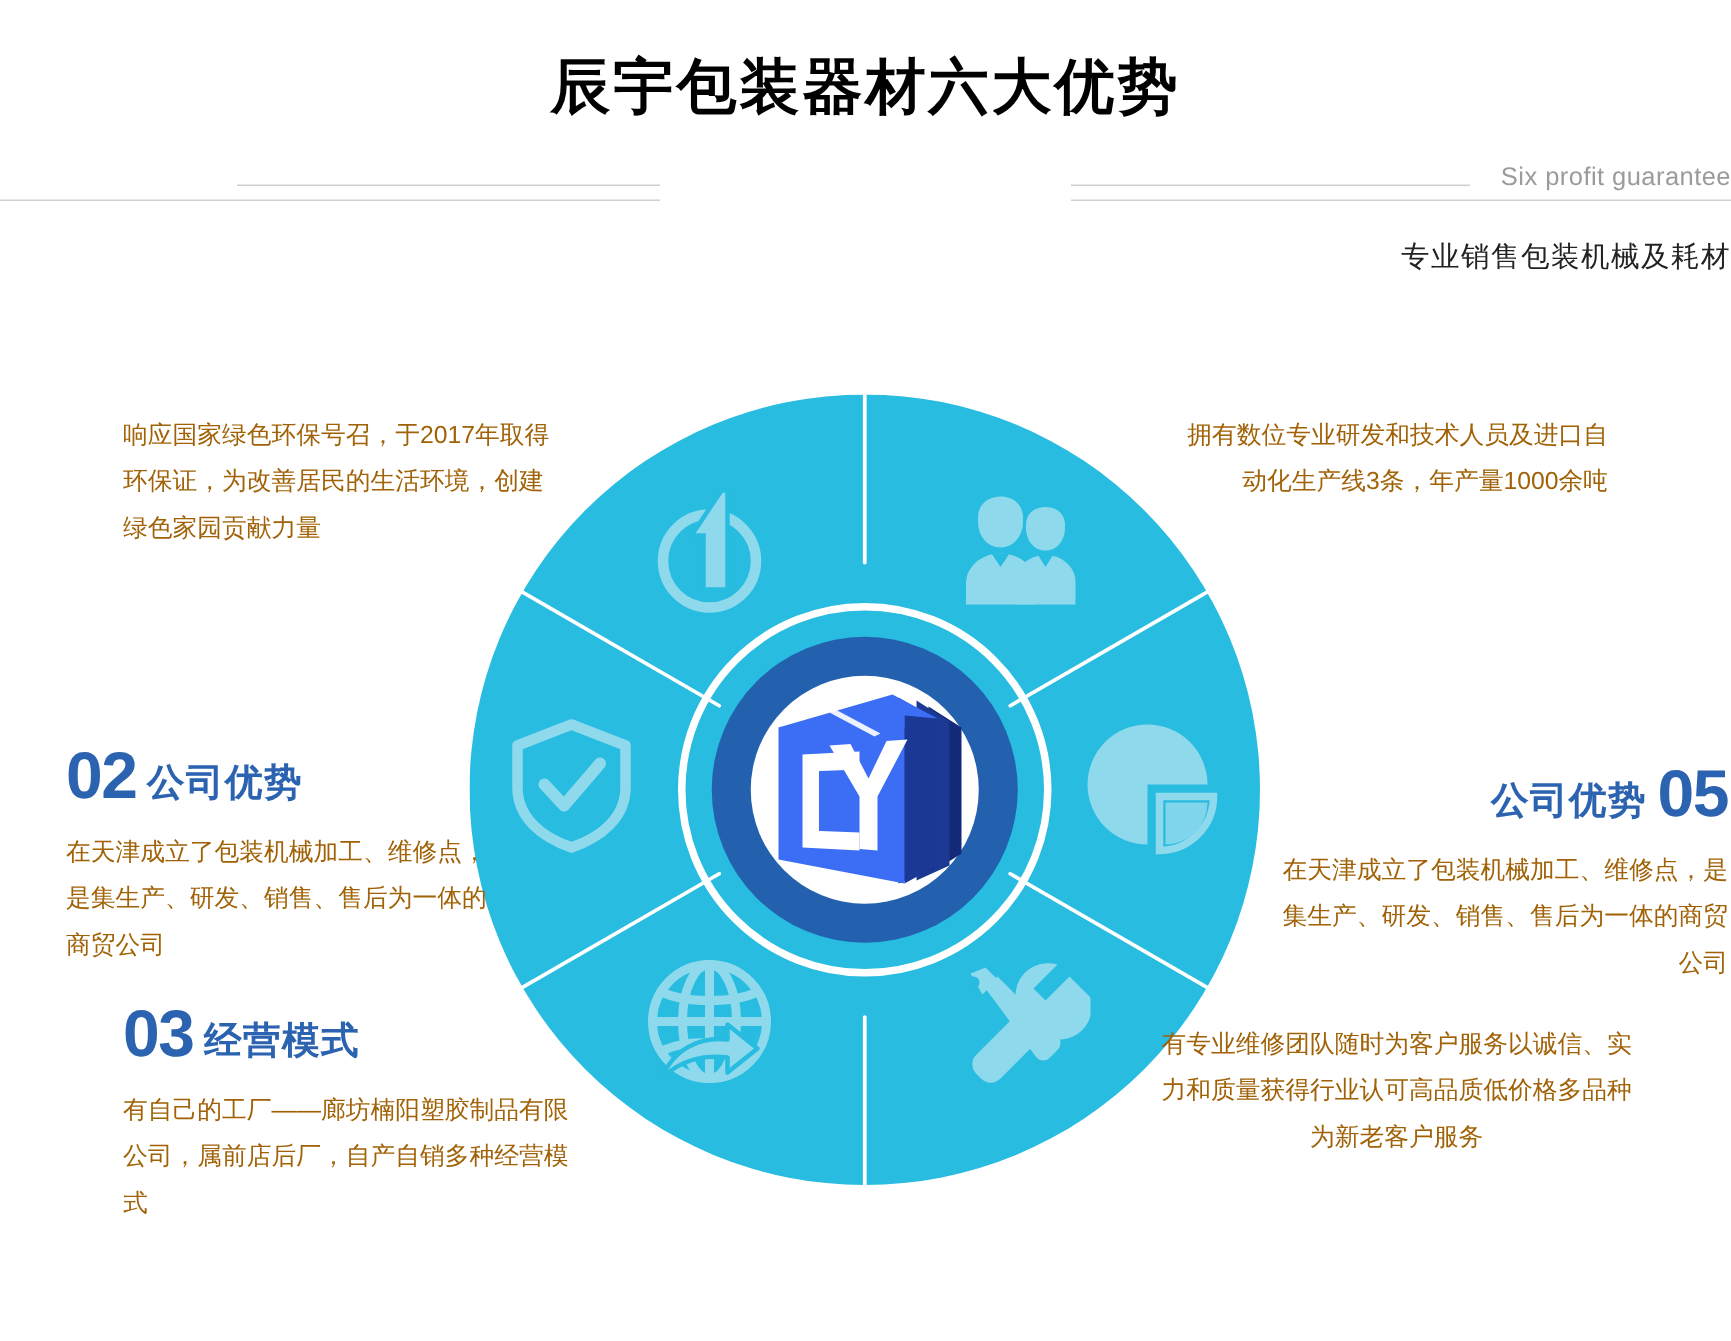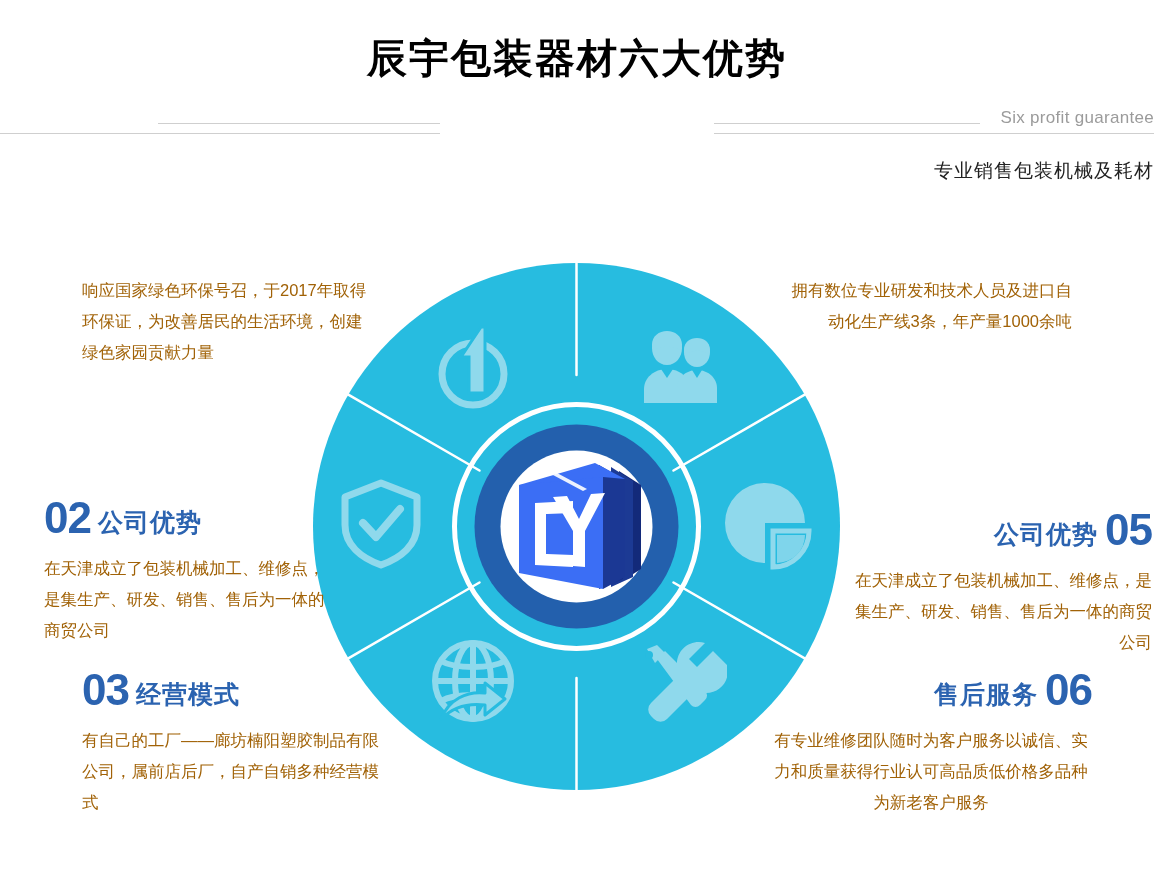--- a/index.html
+++ b/index.html
@@ -328,17 +328,14 @@
 </div>
 
 <div class="item item-05 align-right">
   <div class="item-head">
     <span class="item-title">公司优势</span><span class="gap"></span><span class="item-num">05</span>
   </div>
   <div class="item-desc">在天津成立了包装机械加工、维修点，是集生产、研发、销售、售后为一体的商贸公司</div>
 </div>
 
 <div class="item item-06 align-right">
-  <div class="item-head">
-    <span class="item-title">售后服务</span><span class="gap"></span><span class="item-num">06</span>
-  </div>
   <div class="item-desc align-center">有专业维修团队随时为客户服务以诚信、实力和质量获得行业认可高品质低价格多品种为新老客户服务</div>
 </div>
 
 </body></html>

